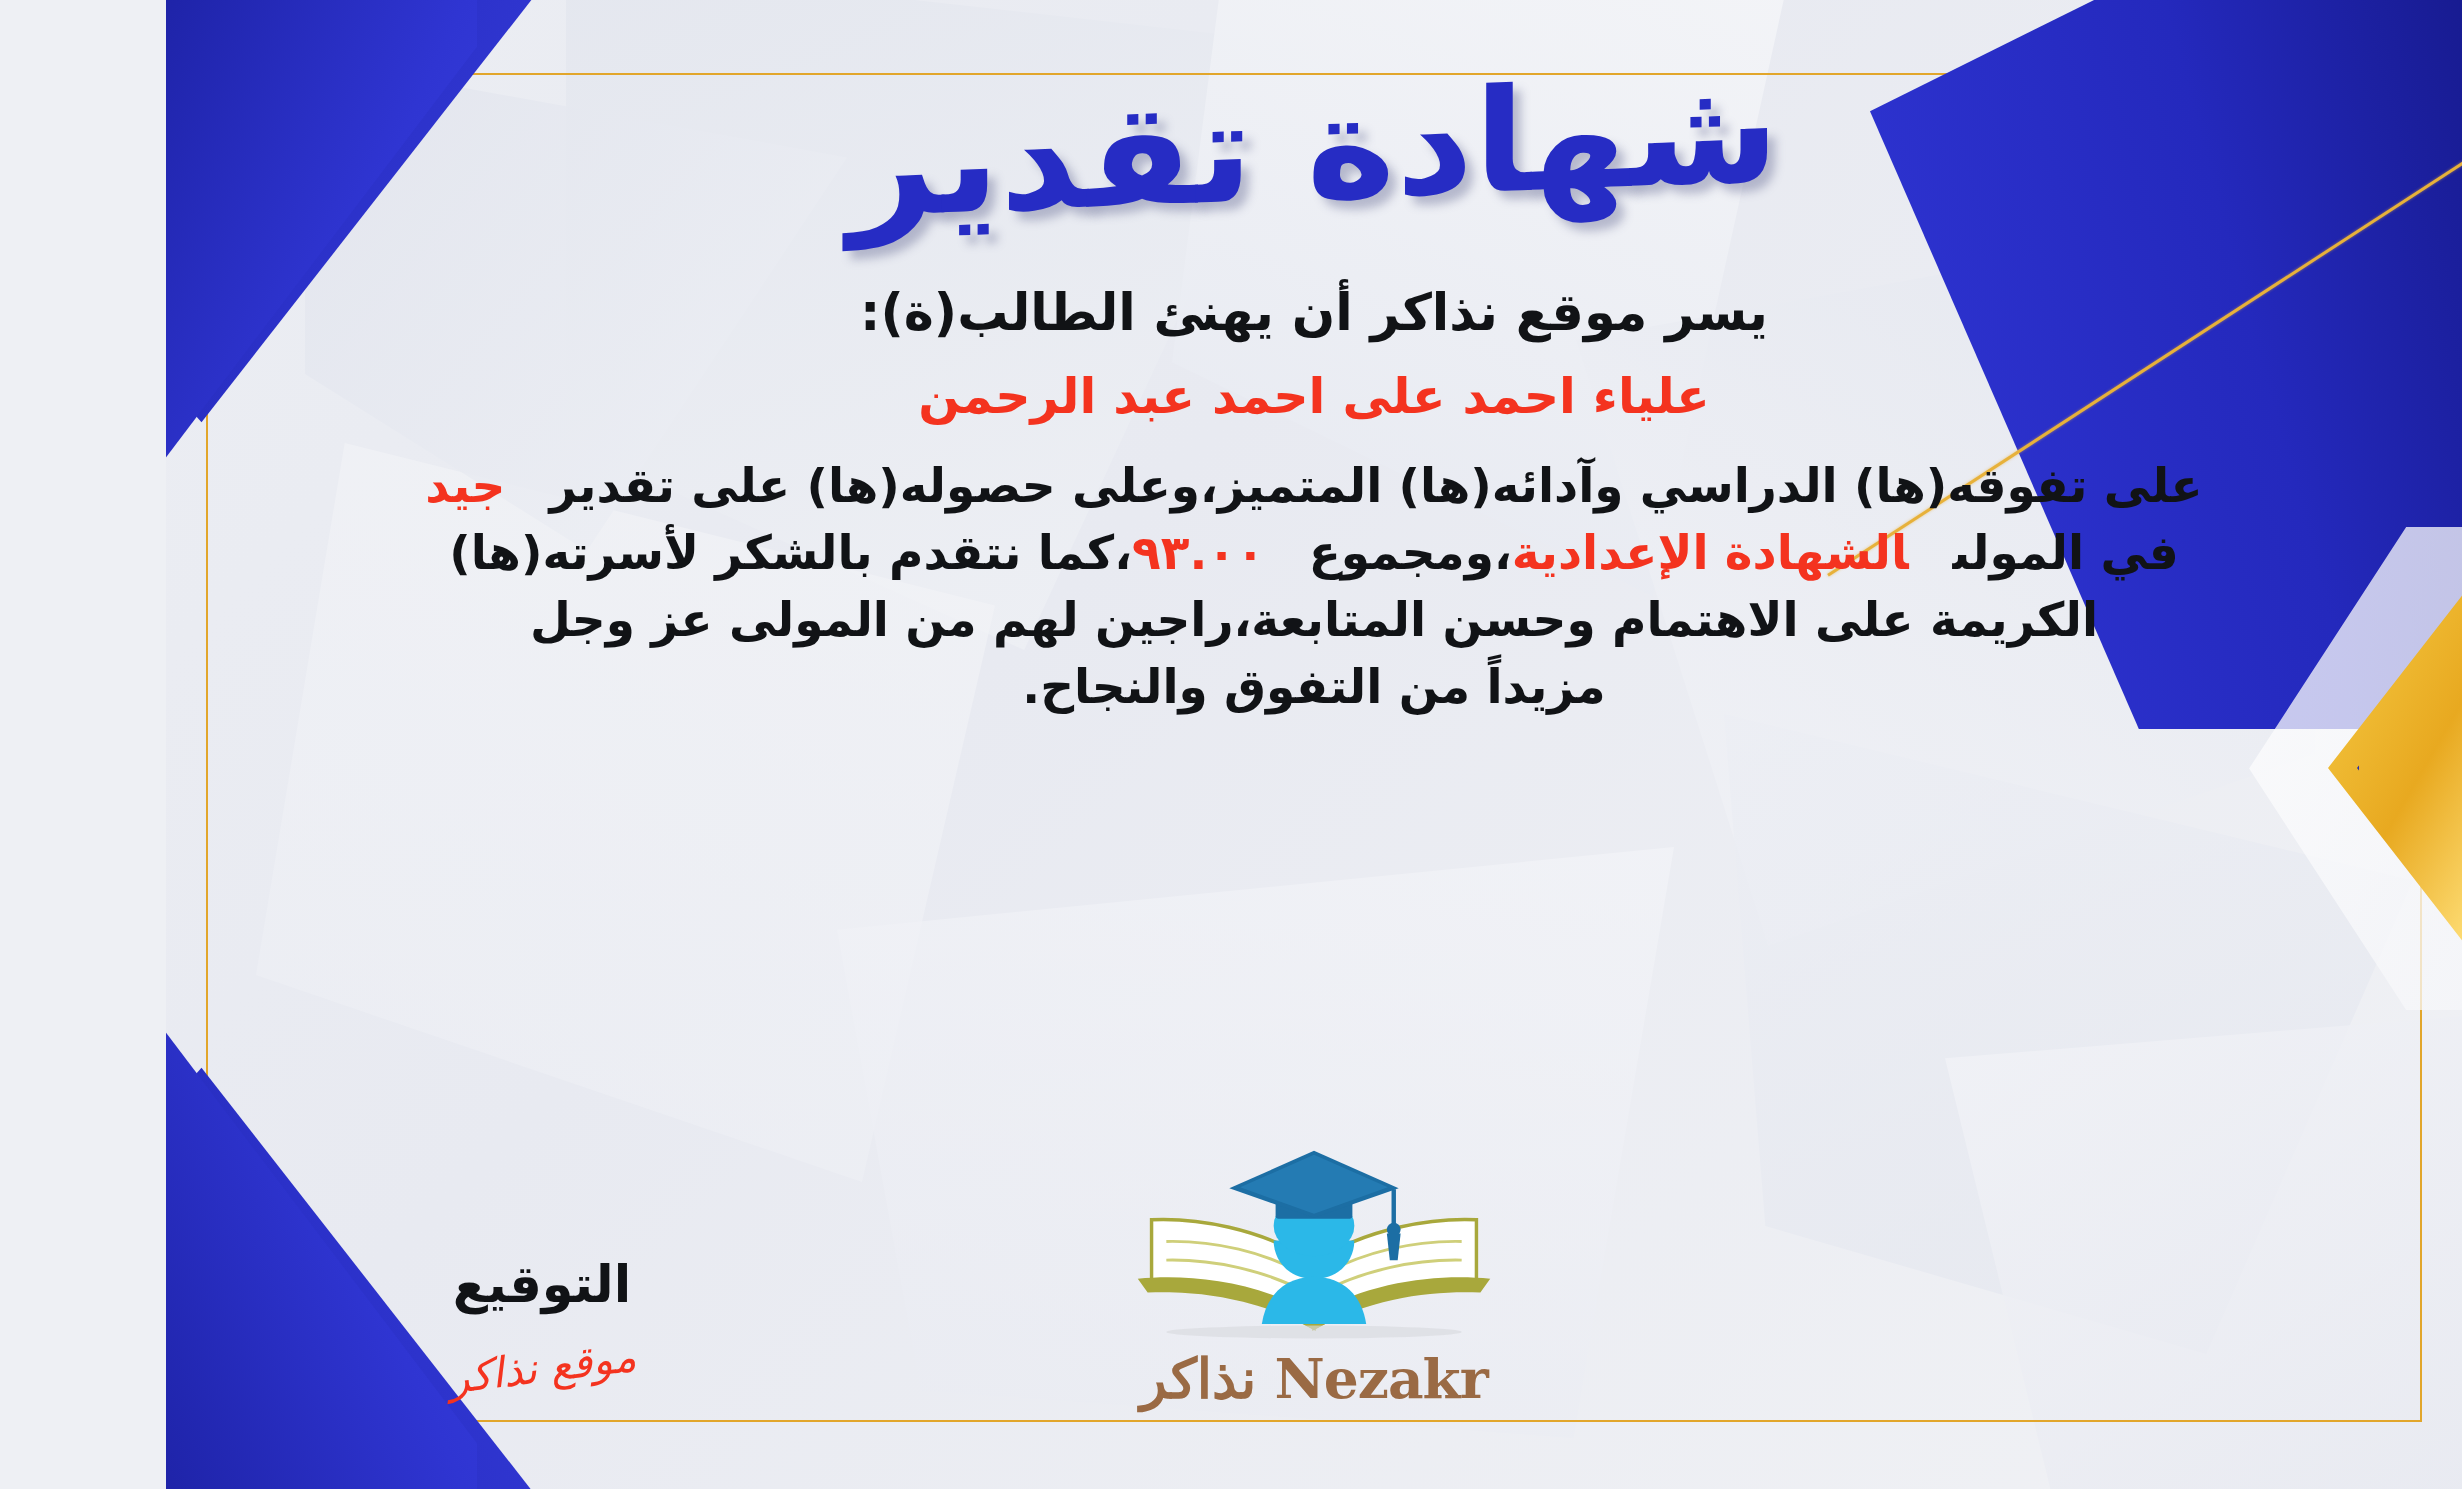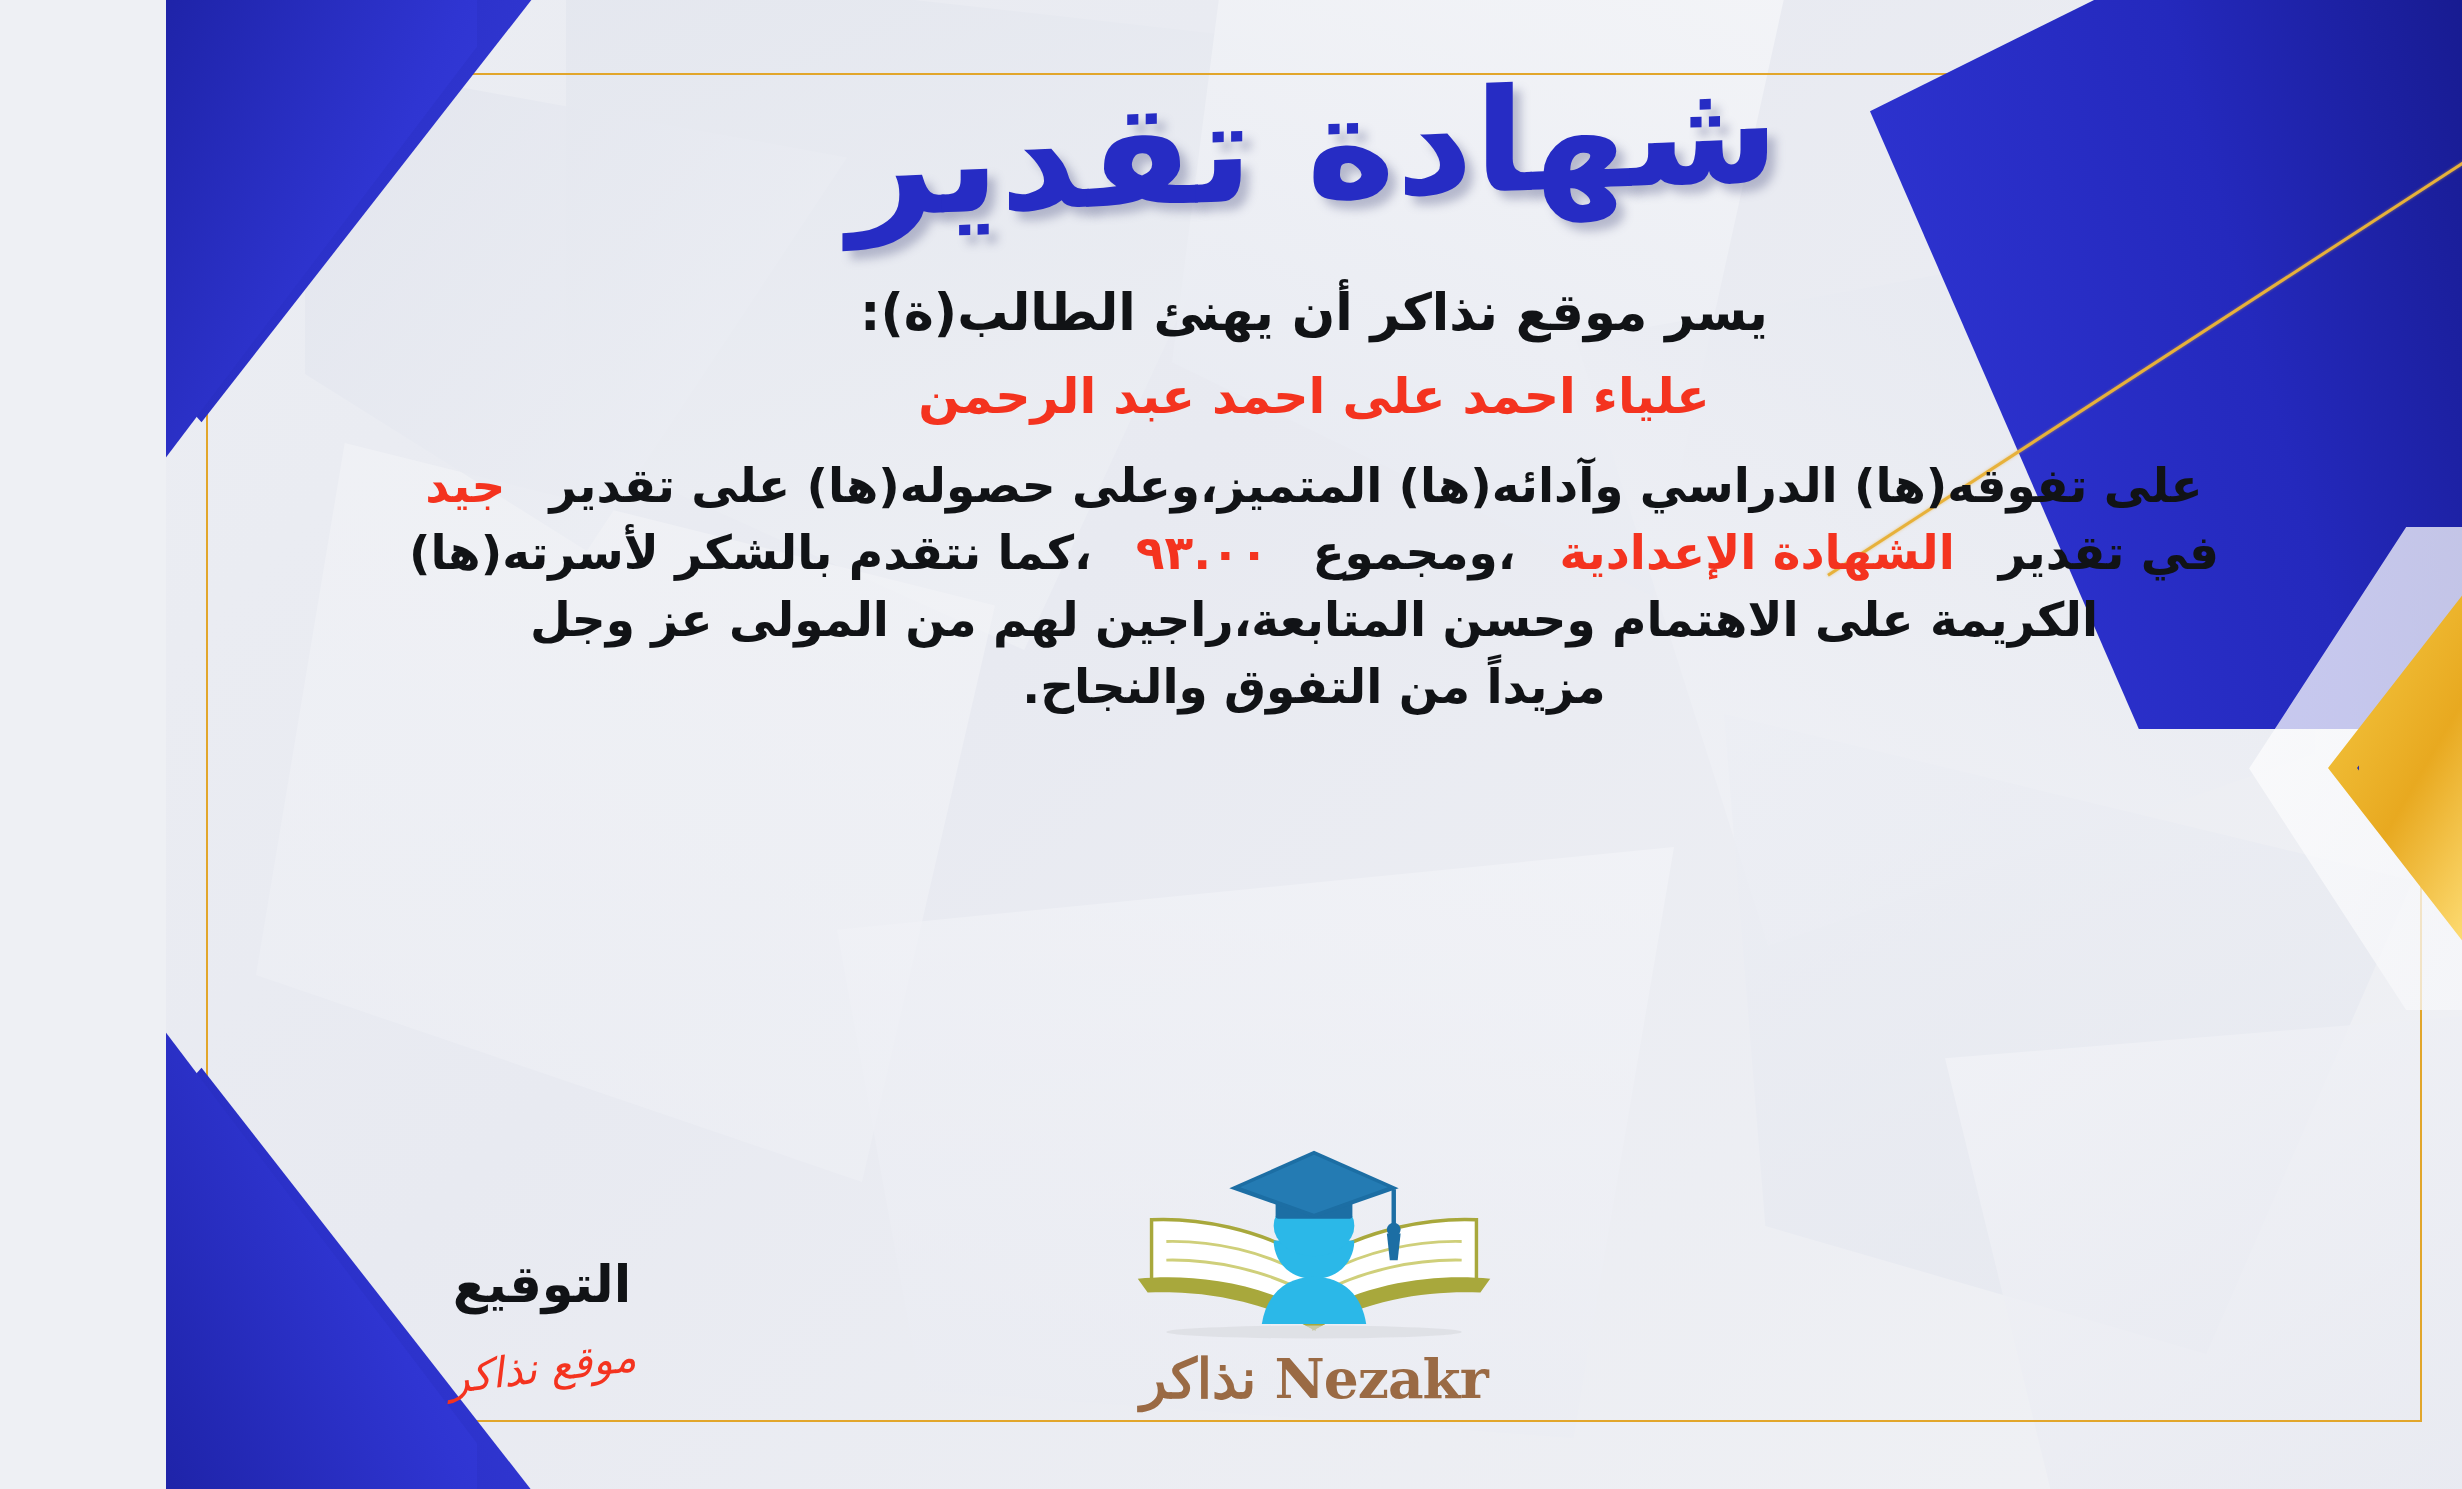--- a/index.html
+++ b/index.html
@@ -169,21 +169,21 @@
     margin-top:28.6px;
     width:2059px;
     text-align:center;
     font-size:47px;
     font-weight:700;
     color:#111316;
     line-height:1.42;
   }
   .body-block .ln{ display:block; white-space:nowrap; }
   .hl{ color:#f4331f; }
-  .sp-l{ margin-left:44px; }
+  .sp-l{ }
   .sp-r{ margin-right:44px; }
 
   
   .footer{
     position:absolute;
     left:0; right:0; bottom:69px;
     height:315px;
   }
 
   .sig-col{
@@ -261,21 +261,21 @@
     <div class="cert-title">شهادة تقدير</div>
 
     <div class="intro-line">يسر موقع نذاكر أن يهنئ الطالب(ة):</div>
 
     <div class="student-name">علياء احمد على احمد عبد الرحمن</div>
 
     <div class="body-block">
 
       <span class="ln"><span>على تفوقه(ها) الدراسي وآدائه(ها) المتميز،وعلى حصوله(ها) على تقدير</span><span class="hl sp-r">جيد</span></span>
 
-      <span class="ln"><span>في تقدير</span><span class="hl sp-r sp-l">الشهادة الإعدادية</span><span>،ومجموع</span><span class="hl sp-r sp-l">٩٣.٠٠</span><span>،كما نتقدم بالشكر لأسرته(ها)</span></span>
+      <span class="ln"><span>في المولى</span><span class="hl sp-r sp-l">الشهادة الإعدادية</span><span>،ومجموع</span><span class="hl sp-r sp-l">٩٣.٠٠</span><span>،كما نتقدم بالشكر لأسرته(ها)</span></span>
 
       <span class="ln">الكريمة على الاهتمام وحسن المتابعة،راجين لهم من المولى عز وجل</span>
       <span class="ln">مزيداً من التفوق والنجاح.</span>
     </div>
   </div>
 
   <div class="footer">
 
     <div class="sig-col">
       <div class="sig-label">التوقيع</div>

